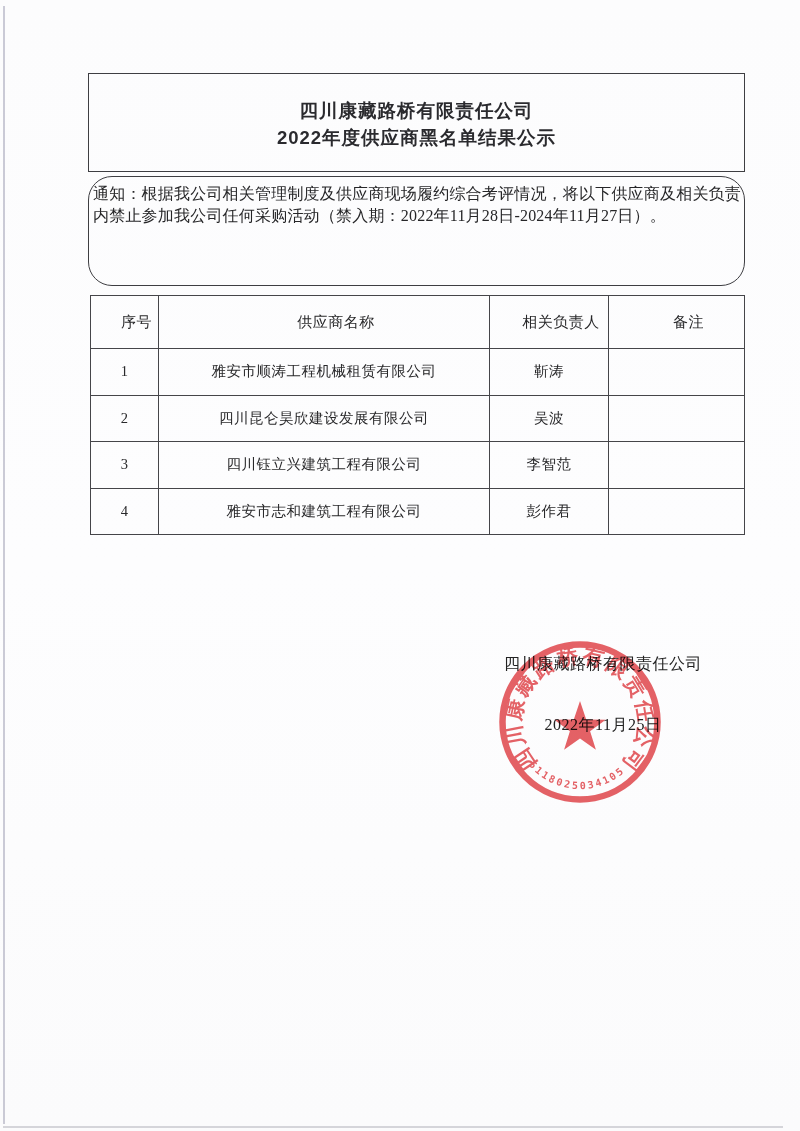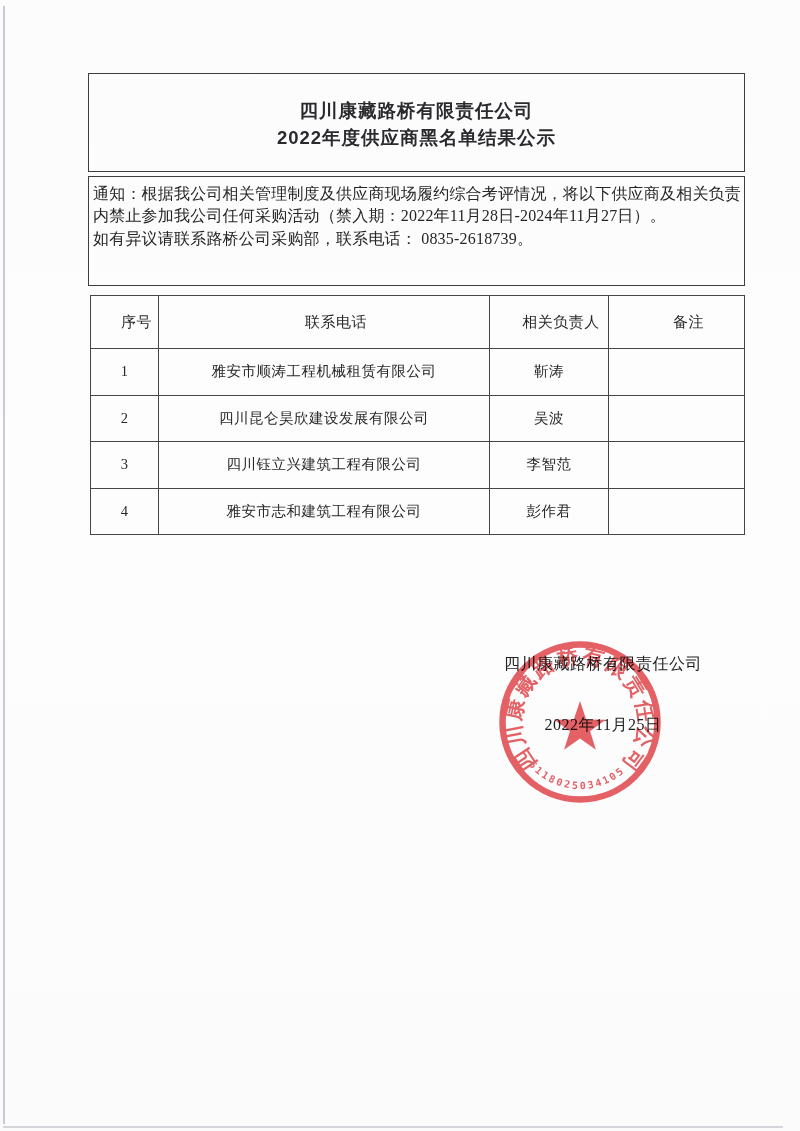--- a/index.html
+++ b/index.html
@@ -28,21 +28,21 @@
   .box {
     position: absolute; left: 88px; width: 657px;
     border: 1.6px solid #3e3e42; background: transparent;
   }
   .title-box { top: 73px; height: 99px; padding-top: 23px; text-align: center; }
   .title-line {
     font-family: "Liberation Sans", sans-serif;
     font-weight: 700; font-size: 18.5px; line-height: 27px;
     color: #2a2a2e; letter-spacing: 1px;
   }
-  .notice-box { top: 176px; height: 110px; padding: 6px 3px 0 4px; }
+  .notice-box { top: 176px; height: 110px; padding: 6px 3px 0 4px; border-radius: 24px; }
   .notice-line {
     font-size: 16px; line-height: 22.3px; color: #262628;
     letter-spacing: .2px; white-space: nowrap;
   }
   .notice-line.justify {
     white-space: normal;
     text-align: justify;
     text-align-last: justify;
     text-justify: inter-character;
   }
@@ -99,34 +99,33 @@
   <div class="scan-edge-bottom"></div>
 
   <div class="box title-box">
     <div class="title-line">四川康藏路桥有限责任公司</div>
     <div class="title-line">2022年度供应商黑名单结果公示</div>
   </div>
 
   <div class="box notice-box">
     <div class="notice-line justify">通知：根据我公司相关管理制度及供应商现场履约综合考评情况，将以下供应商及相关负责</div>
     <div class="notice-line">内禁止参加我公司任何采购活动（禁入期：2022年11月28日-2024年11月27日）。</div>
-    <div class="notice-line">如有异议请联系路桥公司采购部，联系电话： 0835-2618739。</div>
   </div>
 
   <table class="blacklist">
     <colgroup>
       <col style="width:68px">
         <col style="width:331px">
         <col style="width:119px">
         <col style="width:136px">
     </colgroup>
     <thead>
       <tr>
         <th>序号</th>
-        <th>联系电话</th>
+        <th>供应商名称</th>
         <th>相关负责人</th>
         <th>备注</th>
       </tr>
     </thead>
     <tbody>
       <tr>
         <td class="cell-no">1</td>
         <td>雅安市顺涛工程机械租赁有限公司</td>
         <td>靳涛</td>
         <td></td>

